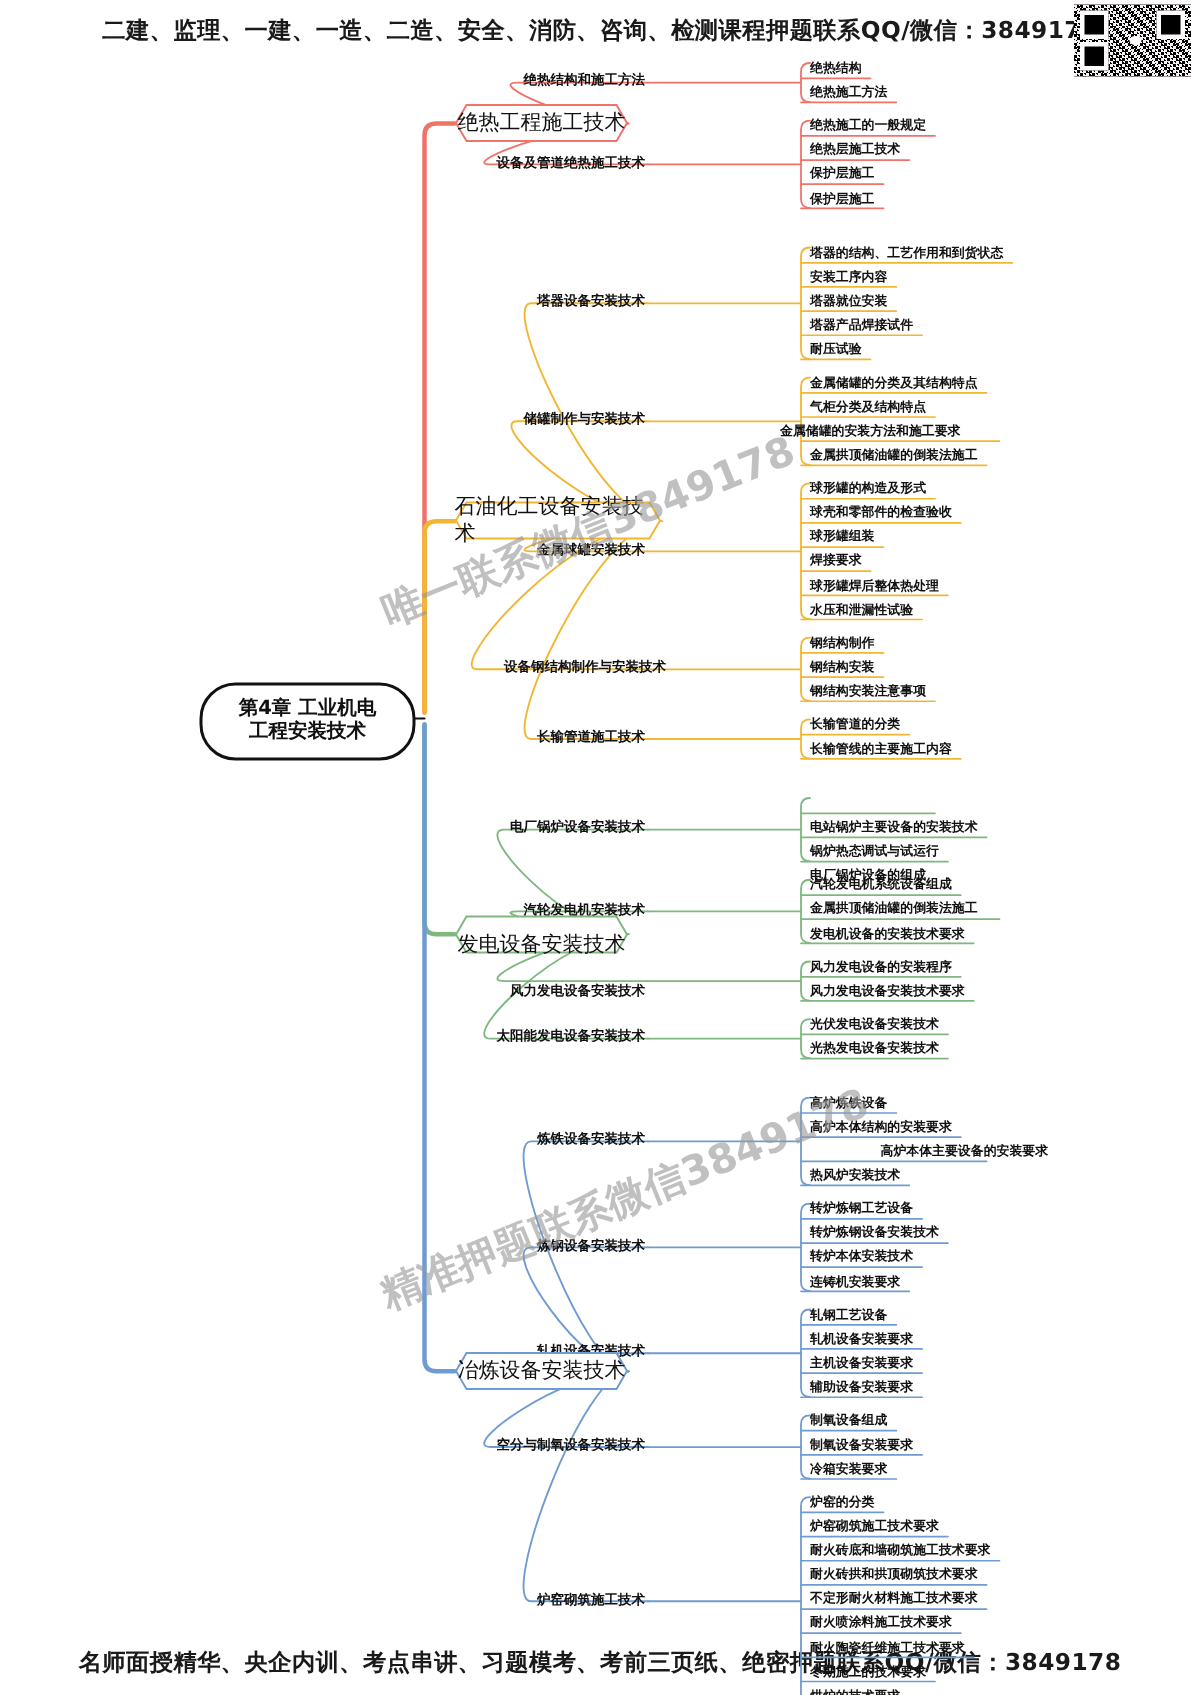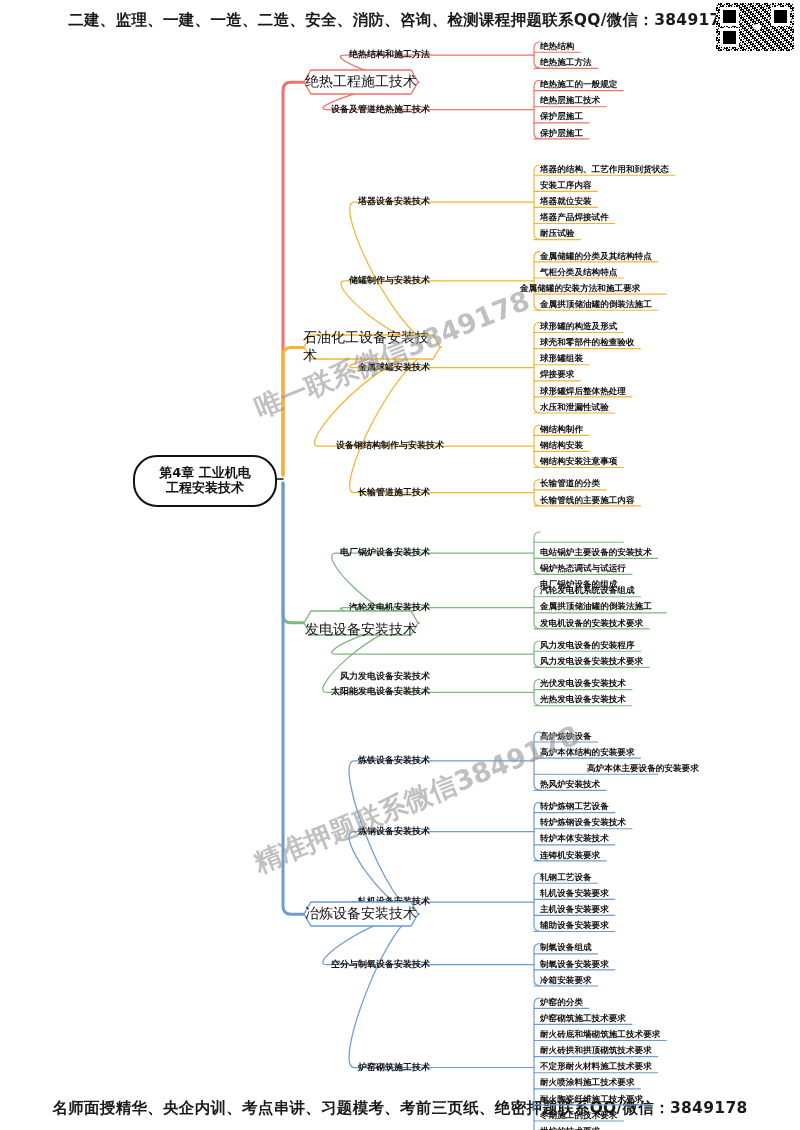--- a/index.html
+++ b/index.html
@@ -342,21 +342,21 @@
       <div class="lbl">发电设备安装技术</div>
     </div>
     <div class="node l2" style="left: 340px; top: 547.1px;">电厂锅炉设备安装技术</div>
     <div class="node l3" style="left: 540px; top: 531.8px; margin-top: 48px;">电厂锅炉设备的组成</div>
     <div class="node l3" style="left: 540px; top: 547.9px;">电站锅炉主要设备的安装技术</div>
     <div class="node l3" style="left: 540px; top: 564px;">锅炉热态调试与试运行</div>
     <div class="node l2" style="left: 349px; top: 601.6px; text-align: right;">汽轮发电机安装技术</div>
     <div class="node l3" style="left: 540px; top: 586.3px;">汽轮发电机系统设备组成</div>
     <div class="node l3" style="left: 540px; top: 602.4px;">金属拱顶储油罐的倒装法施工</div>
     <div class="node l3" style="left: 540px; top: 618.5px;">发电机设备的安装技术要求</div>
-    <div class="node l2" style="left: 340px; top: 672px; font-family: Liberation Mono, monospace;">风力发电设备安装技术</div>
+    <div class="node l2" style="left: 340px; top: 656px;">风力发电设备安装技术</div>
     <div class="node l3" style="left: 540px; top: 640.8px;">风力发电设备的安装程序</div>
     <div class="node l3" style="left: 540px; top: 656.9px;">风力发电设备安装技术要求</div>
     <div class="node l2" style="left: 331px; top: 686.45px;">太阳能发电设备安装技术</div>
     <div class="node l3" style="left: 540px; top: 679.2px;">光伏发电设备安装技术</div>
     <div class="node l3" style="left: 540px; top: 695.3px;">光热发电设备安装技术</div>
     <div class="l1wrap" style="left: 303px; top: 901.225px; width: 116px; height: 26px;">
       <svg width="116" height="26">
         <polygon points="8,1 108,1 115,13 108,25 8,25 1,13" fill="#fff" stroke="#6E9BD1" stroke-width="1.3"></polygon>
       </svg>
       <div class="lbl">冶炼设备安装技术</div>

